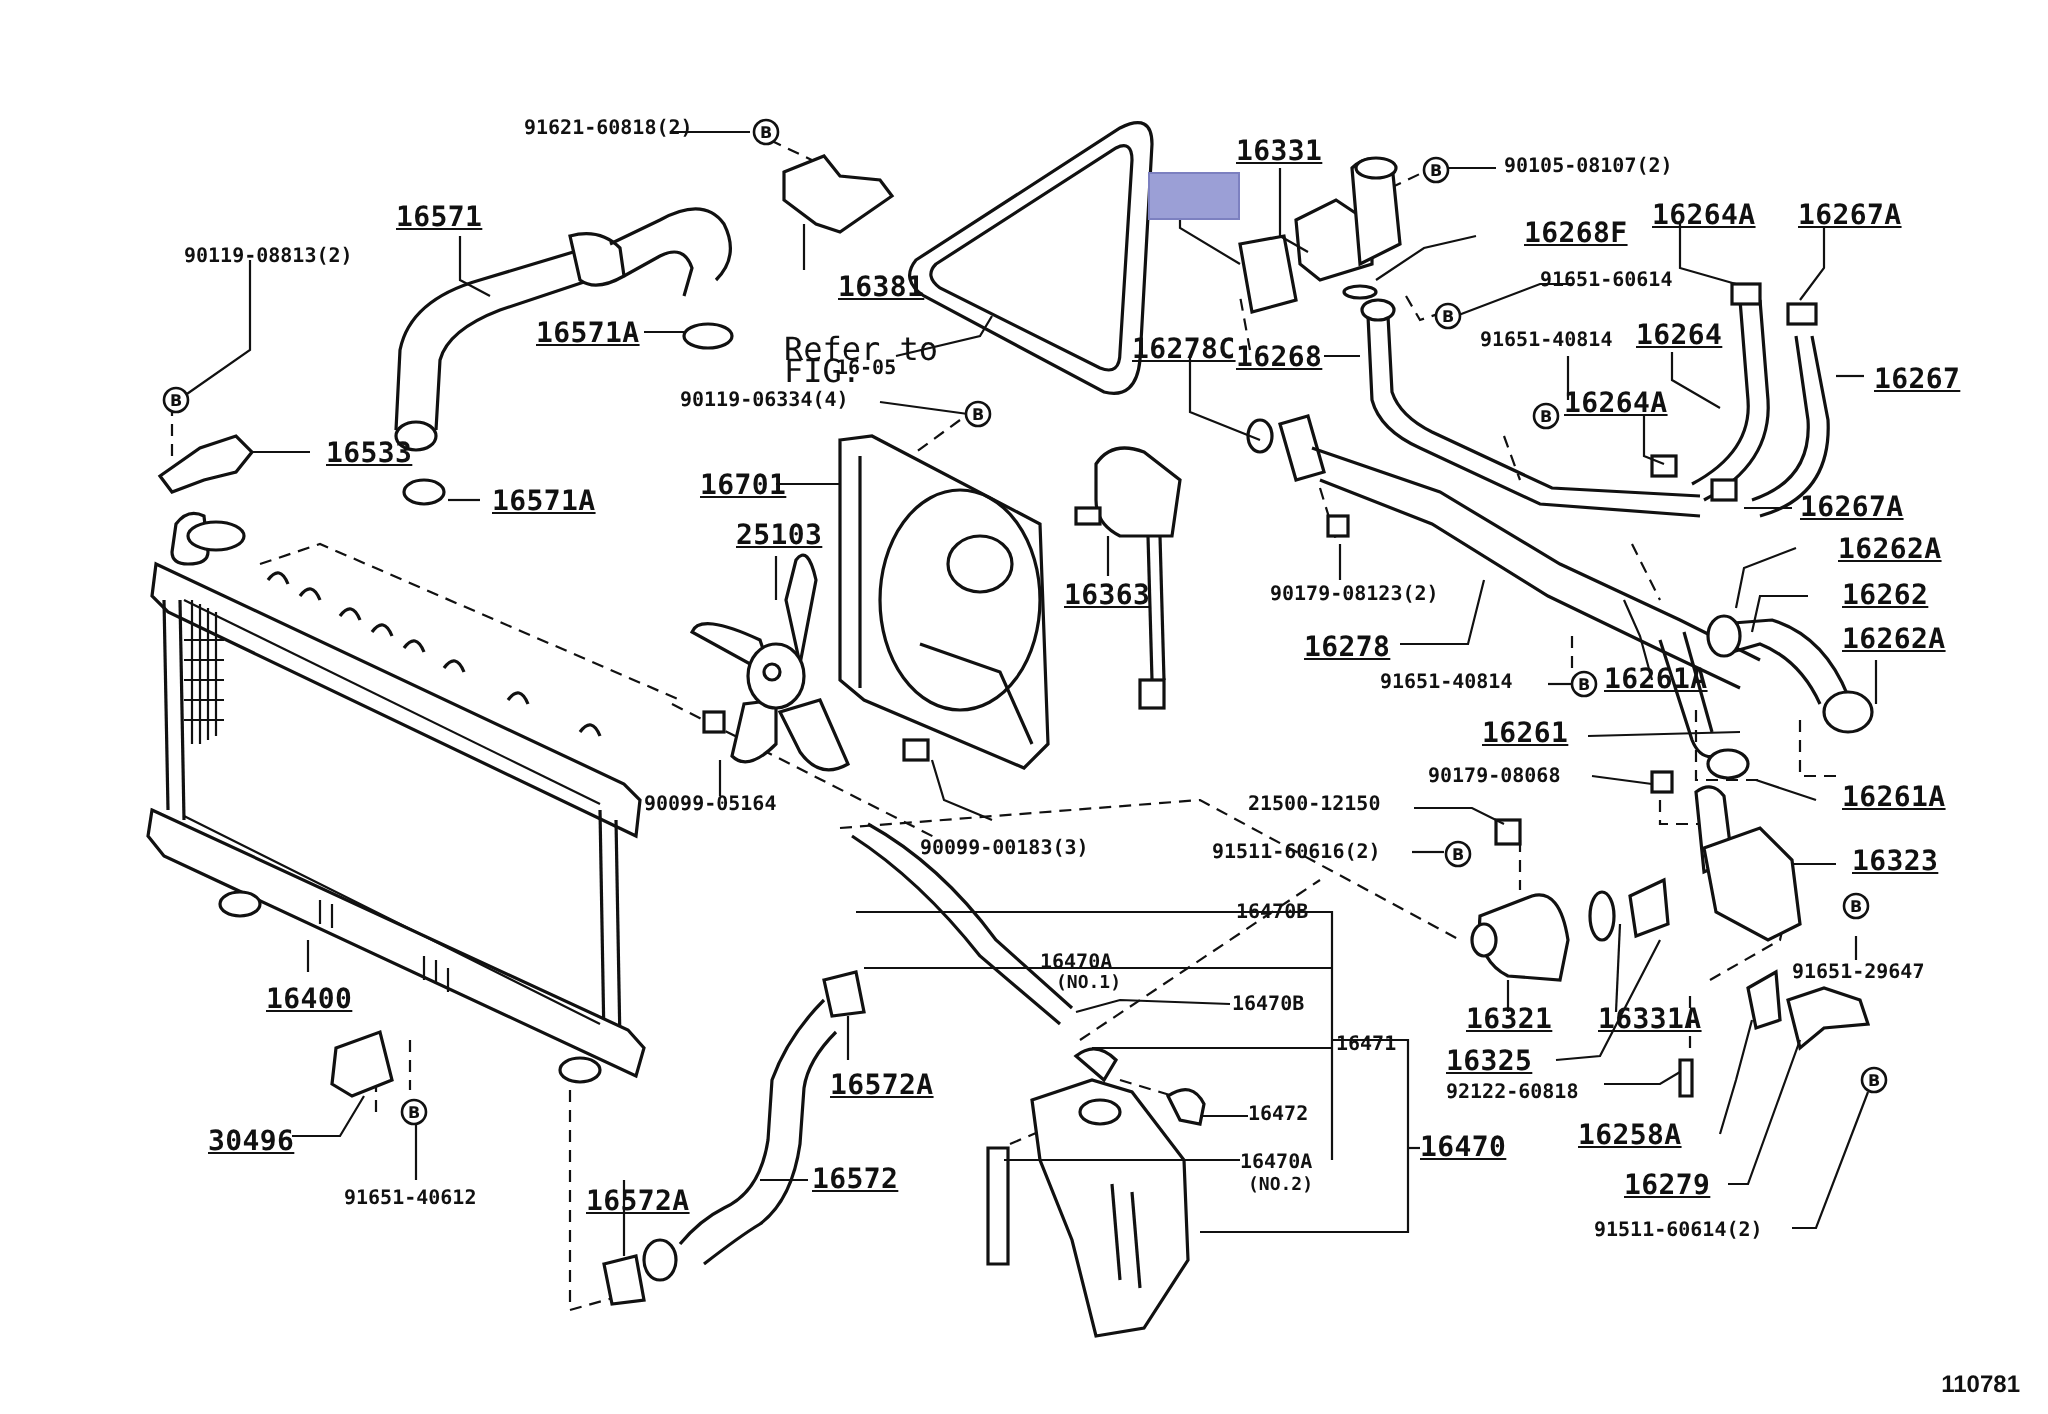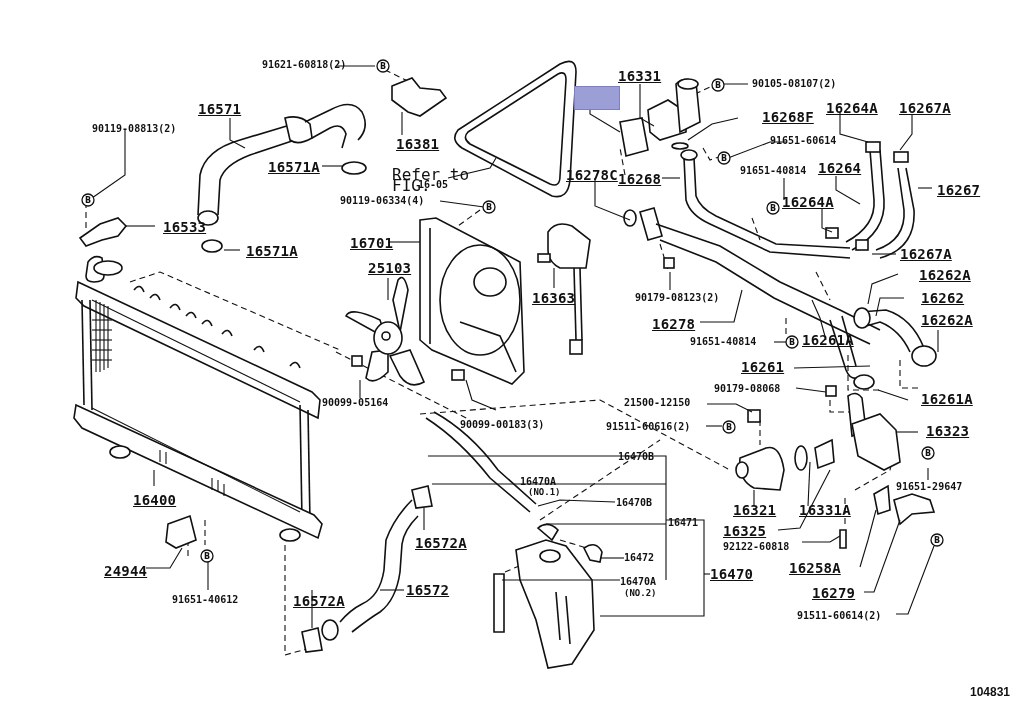--- a/index.html
+++ b/index.html
@@ -334,21 +334,21 @@
     <g>
           <circle class="b" cx="207" cy="556" r="6"></circle>
           <text class="bt" x="204" y="559">B</text>
         </g>
   </g>
 </svg>
 
 <div class="hl"></div>
 
 <span class="lbl sm" style="left:262px;top:60px">91621-60818(2)</span>
-<span class="lbl big" style="left:396px;top:137px">16381</span>
+<span class="lbl big" style="left:419px;top:137px">16381</span>
 <span class="lbl big" style="left:198px;top:102px">16571</span>
 <span class="lbl big" style="left:268px;top:160px">16571A</span>
 <span class="lbl big" style="left:246px;top:244px">16571A</span>
 <span class="lbl sm" style="left:92px;top:124px">90119-08813(2)</span>
 <span class="lbl big" style="left:163px;top:220px">16533</span>
 <span class="lbl note" style="left:392px;top:167px">Refer to</span>
 <span class="lbl note" style="left:392px;top:178px">FIG.</span>
 <span class="lbl sm" style="left:418px;top:180px">16-05</span>
 <span class="lbl sm" style="left:340px;top:196px">90119-06334(4)</span>
 <span class="lbl big" style="left:350px;top:236px">16701</span>
@@ -393,20 +393,20 @@
 <span class="lbl big" style="left:710px;top:567px">16470</span>
 <span class="lbl big" style="left:733px;top:503px">16321</span>
 <span class="lbl big" style="left:799px;top:503px">16331A</span>
 <span class="lbl big" style="left:723px;top:524px">16325</span>
 <span class="lbl sm" style="left:723px;top:542px">92122-60818</span>
 <span class="lbl sm" style="left:896px;top:482px">91651-29647</span>
 <span class="lbl big" style="left:789px;top:561px">16258A</span>
 <span class="lbl big" style="left:812px;top:586px">16279</span>
 <span class="lbl sm" style="left:797px;top:611px">91511-60614(2)</span>
 <span class="lbl big" style="left:133px;top:493px">16400</span>
-<span class="lbl big" style="left:104px;top:564px">24944</span>
+<span class="lbl big" style="left:104px;top:564px">30496</span>
 <span class="lbl sm" style="left:172px;top:595px">91651-40612</span>
 <span class="lbl big" style="left:293px;top:594px">16572A</span>
 <span class="lbl big" style="left:406px;top:583px">16572</span>
 <span class="lbl big" style="left:415px;top:536px">16572A</span>
 
-<span class="pid">104831</span>
+<span class="pid">110781</span>
 </div>
 
 </body></html>

